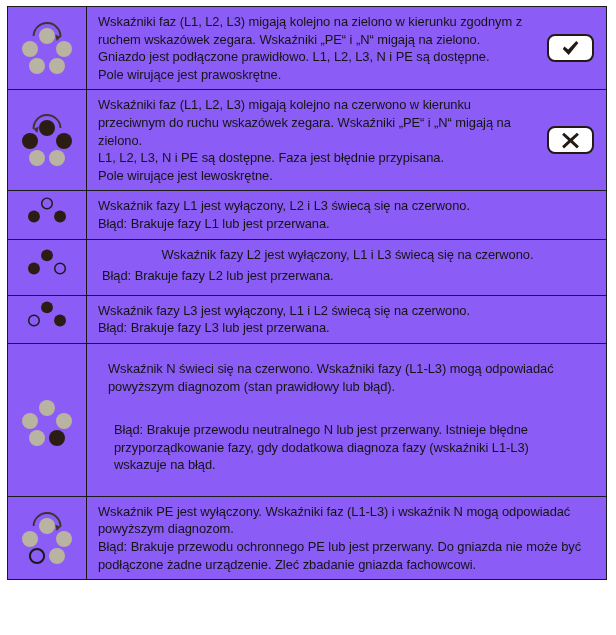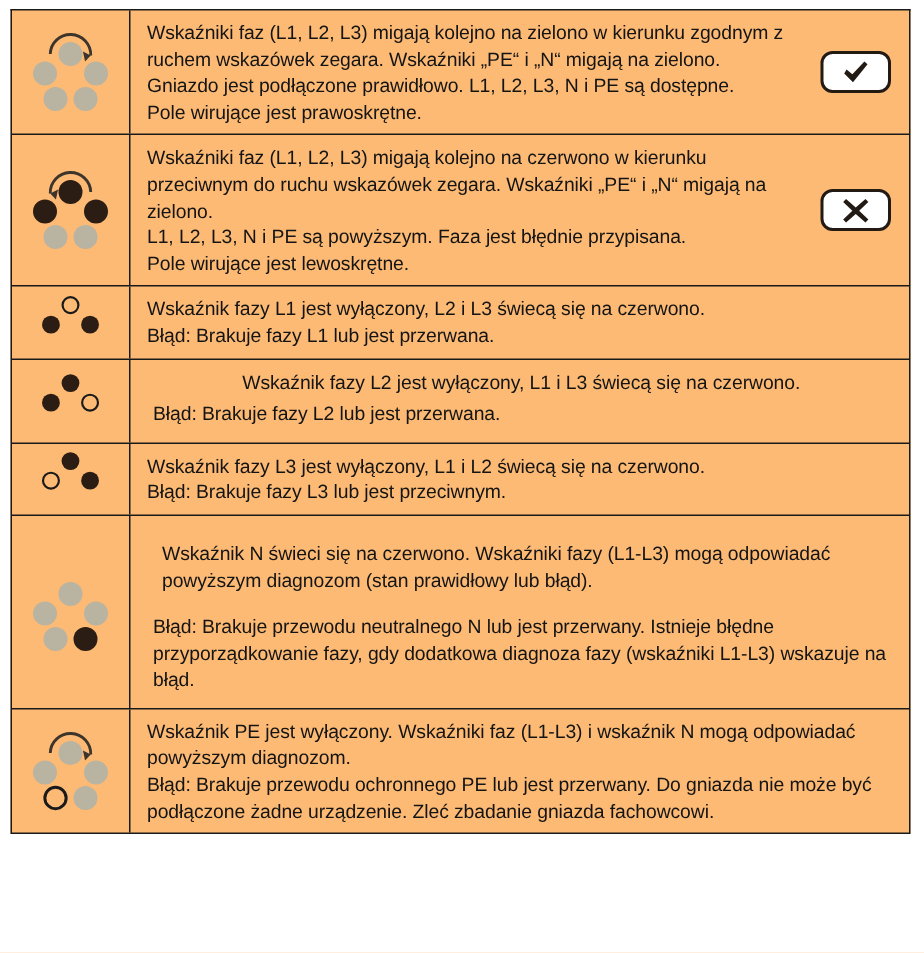--- a/index.html
+++ b/index.html
@@ -16,21 +16,21 @@
   }
 
   #table {
     position: absolute;
     left: 7px;
     top: 6px;
     width: 600px;
     border: 1.6px solid #1a1a1a;
     border-bottom: none;
     box-sizing: border-box;
-    background: #fdba74;
+    background: #8b5cf6;
   }
 
   .row {
     display: flex;
     border-bottom: 1.6px solid #1a1a1a;
     box-sizing: border-box;
     width: 100%;
   }
 
   .icon-cell {
@@ -130,21 +130,21 @@
           </g>
           <circle cx="29" cy="17" r="8" fill="#2b1d13"></circle>
           <circle cx="12" cy="30" r="8" fill="#2b1d13"></circle>
           <circle cx="46" cy="30" r="8" fill="#2b1d13"></circle>
           <circle cx="19" cy="47" r="8" fill="#b9b3a2"></circle>
           <circle cx="39" cy="47" r="8" fill="#b9b3a2"></circle>
         </svg>
       </div>
       <div class="text-cell has-badge">
         <p class="para" style="margin: 0px;">Wskaźniki faz (L1, L2, L3) migają kolejno na czerwono w kierunku przeciwnym do ruchu wskazówek zegara. Wskaźniki „PE“ i „N“ migają na zielono.</p>
-        <p class="para" style="margin: 0px;">L1, L2, L3, N i PE są powyższym. Faza jest błędnie przypisana.</p>
+        <p class="para" style="margin: 0px;">L1, L2, L3, N i PE są dostępne. Faza jest błędnie przypisana.</p>
         <p class="para" style="margin: 0px;">Pole wirujące jest lewoskrętne.</p>
         <div class="badge-wrap">
           <div class="badge">
             <svg viewBox="0 0 24 24" width="21" height="21">
               <path d="M4.6 3.0 L12.0 9.6 L19.4 3.0 L21.6 5.4 L14.6 12.0 L21.6 18.6 L19.4 21.0 L12.0 14.4 L4.6 21.0 L2.4 18.6 L9.4 12.0 L2.4 5.4 Z" fill="#231a14"></path>
             </svg>
           </div>
         </div>
       </div>
     </div>
@@ -177,36 +177,36 @@
     <div class="row" id="row-missing-l3">
       <div class="icon-cell">
         <svg viewBox="0 0 58 58" width="56" height="42" class="led-svg">
           <circle cx="29" cy="13" r="8.2" fill="#2b1d13"></circle>
           <circle cx="11" cy="31" r="7.299999999999999" fill="none" stroke="#1a1a1a" stroke-width="2"></circle>
           <circle cx="47" cy="31" r="8.2" fill="#2b1d13"></circle>
         </svg>
       </div>
       <div class="text-cell">
         <p class="para tight" style="margin: 0px;">Wskaźnik fazy L3 jest wyłączony, L1 i L2 świecą się na czerwono.</p>
-        <p class="para tight" style="margin: 0px;"><span class="lbl">Błąd:</span> <span>Brakuje fazy L3 lub jest przeciwnym.</span></p>
+        <p class="para tight" style="margin: 0px;"><span class="lbl">Błąd:</span> <span>Brakuje fazy L3 lub jest przerwana.</span></p>
       </div>
     </div>
     <div class="row" id="row-missing-neutral">
       <div class="icon-cell">
         <svg viewBox="0 0 58 58" width="58" height="58" class="led-svg">
           <circle cx="29" cy="17" r="8" fill="#b9b3a2"></circle>
           <circle cx="12" cy="30" r="8" fill="#b9b3a2"></circle>
           <circle cx="46" cy="30" r="8" fill="#b9b3a2"></circle>
           <circle cx="19" cy="47" r="8" fill="#b9b3a2"></circle>
           <circle cx="39" cy="47" r="8" fill="#2b1d13"></circle>
         </svg>
       </div>
       <div class="text-cell">
         <p class="para tight" style="margin: 10px;">Wskaźnik N świeci się na czerwono. Wskaźniki fazy (L1-L3) mogą odpowiadać powyższym diagnozom (stan prawidłowy lub błąd).</p>
-        <p class="para tight" style="margin: 4px;"><span class="lbl">Błąd:</span> <span>Brakuje przewodu neutralnego N lub jest przerwany. Istnieje błędne przyporządkowanie fazy, gdy dodatkowa diagnoza fazy (wskaźniki L1-L3) wskazuje na błąd.</span></p>
+        <p class="para tight" style="margin: 16px;"><span class="lbl">Błąd:</span> <span>Brakuje przewodu neutralnego N lub jest przerwany. Istnieje błędne przyporządkowanie fazy, gdy dodatkowa diagnoza fazy (wskaźniki L1-L3) wskazuje na błąd.</span></p>
       </div>
     </div>
     <div class="row" id="row-missing-pe">
       <div class="icon-cell">
         <svg viewBox="0 0 58 58" width="58" height="58" class="led-svg">
           <g>
             <path d="M 15.5 17 A 13.5 13.5 0 1 1 42.5 18" fill="none" stroke="#3d342c" stroke-width="1.9"></path>
             <path d="M 42.5 18 l -5.2 -2.6 l 1.4 6.6 z" fill="#3d342c"></path>
           </g>
           <circle cx="29" cy="17" r="8" fill="#b9b3a2"></circle>

